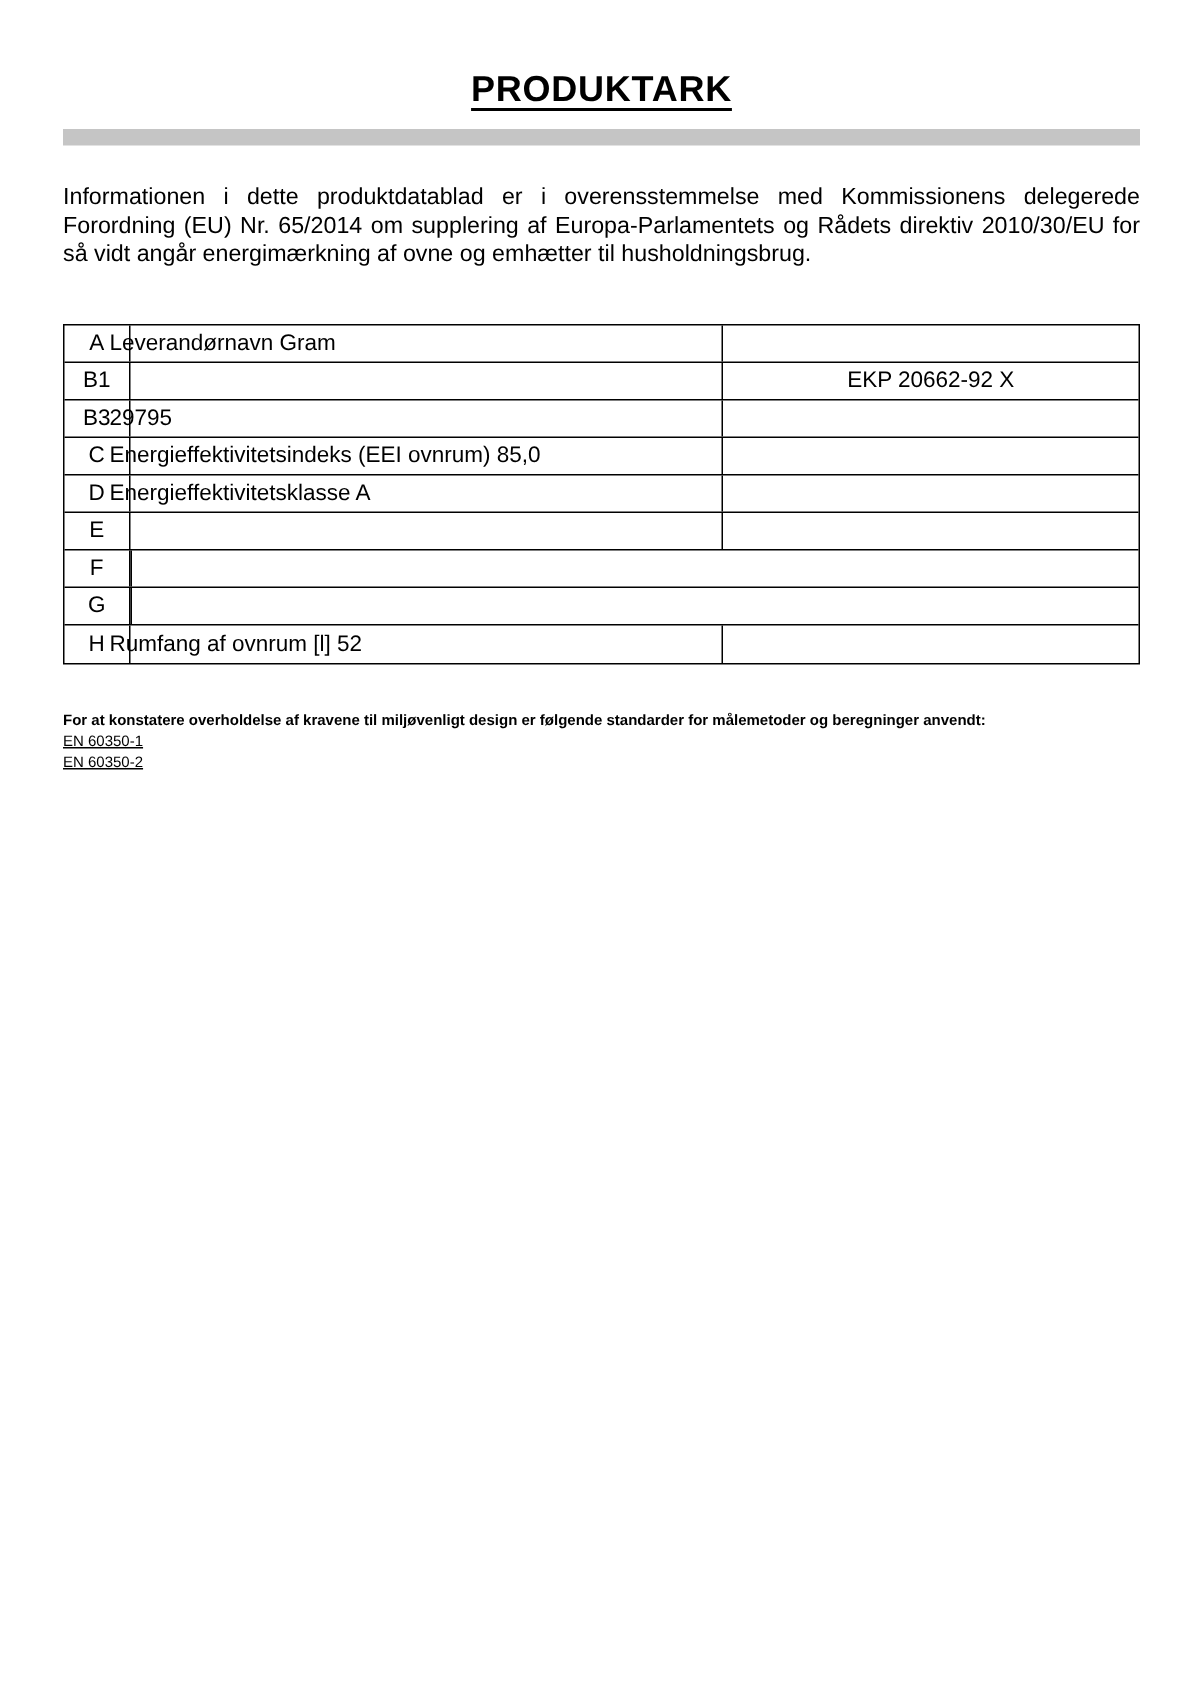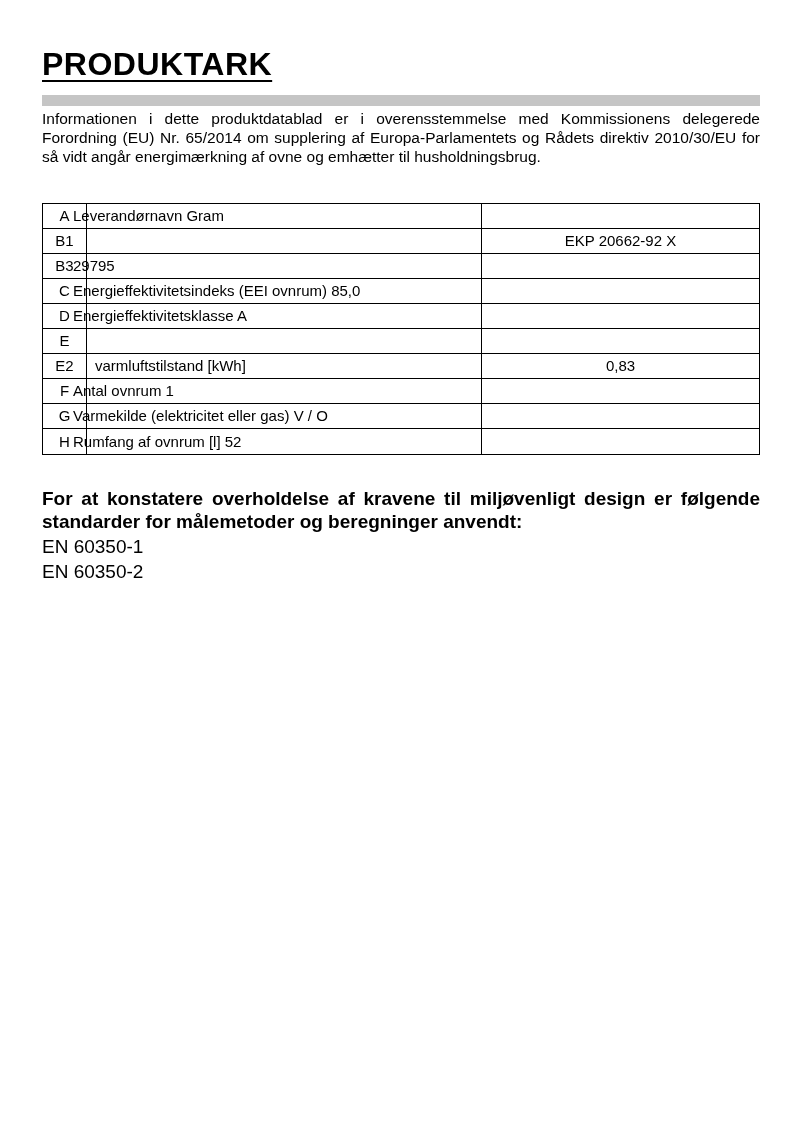--- a/index.html
+++ b/index.html
@@ -6,33 +6,33 @@
   html, body { margin: 0; padding: 0; }
   body {
     width: 802px; height: 1136px;
     background: #ffffff; color: #000000;
     font-family: "Liberation Sans", "DejaVu Sans", sans-serif;
     position: relative; overflow: hidden;
   }
   .page { position: relative; width: 802px; height: 1136px; }
 
   .title {
-    margin: 46px 42px 0; text-align: left;
-    font-size: 32px; font-weight: 700; letter-spacing: 0.5px;
+    margin: 46px 42px 0; text-align: center;
+    font-size: 24px; font-weight: 700; letter-spacing: 0.5px;
   }
   .title span {
     text-decoration: underline;
     text-decoration-thickness: 2px;
     text-underline-offset: 5px;
   }
 
   .grayband { margin: 12px 42px 0; height: 11px; background: #c5c5c5; }
 
   .intro {
-    margin: 4px 42px 0; font-size: 15.5px; line-height: 1.22;
+    margin: 26px 42px 0; font-size: 15.5px; line-height: 1.22;
     text-align: justify;
   }
 
   .ptable { margin: 36px 42px 0; border: 1.5px solid #000; }
   .trow {
     display: flex; align-items: stretch;
     min-height: 25px; border-bottom: 1px solid #000; font-size: 15px;
   }
   .trow:last-child { border-bottom: none; }
   .tcode {
@@ -44,23 +44,23 @@
     display: inline-block; margin-left: -14px;
     white-space: pre-line; padding: 2px 0; line-height: 1.25;
   }
   .tdesc .t.indent { margin-left: 8px; }
   .tvalue {
     flex: 0 0 278px; border-left: 1px solid #000;
     display: flex; align-items: center; justify-content: center; text-align: right;
   }
   .tvalue.vbottom { align-items: flex-end; padding-bottom: 4px; }
 
-  .standards { margin: 32px 42px 0; font-size: 19px; line-height: 1.22; }
+  .standards { margin: 32px 42px 0; font-size: 10px; line-height: 1.22; }
   .standards .head { font-weight: 700; text-align: justify; }
-  .standards .item { margin-top: 2px; }
+  .standards .item { margin-top: 2px; text-decoration: underline; }
 
   .footer-ref { position: absolute; left: 8px; bottom: 30px; font-size: 15px; }
 </style>
 </head>
 <body>
 
 <div class="page">
 
   <h1 class="title"><span>PRODUKTARK</span></h1>
 
@@ -112,41 +112,28 @@
 
   <div class="trow">
     <div class="tcode">E</div>
     <div class="tdesc">
           <span class="t"></span>
         </div>
     <div class="tvalue"></div>
   </div>
 
 
-  <div class="trow">
-    <div class="tcode">E2</div>
-    <div class="tdesc">
-          <span class="t indent">varmluftstilstand [kWh]</span>
-        </div>
-    <div class="tvalue">0,83</div>
-  </div>
 
   <div class="trow">
     <div class="tcode">F</div>
-    <div class="tdesc">
-          <span class="t">Antal ovnrum 1</span>
-        </div>
     <div class="tvalue"></div>
   </div>
 
   <div class="trow">
     <div class="tcode">G</div>
-    <div class="tdesc">
-          <span class="t">Varmekilde (elektricitet eller gas) V / O</span>
-        </div>
     <div class="tvalue"></div>
   </div>
 
   <div class="trow">
     <div class="tcode">H</div>
     <div class="tdesc">
           <span class="t">Rumfang af ovnrum [l] 52</span>
         </div>
     <div class="tvalue"></div>
   </div>

